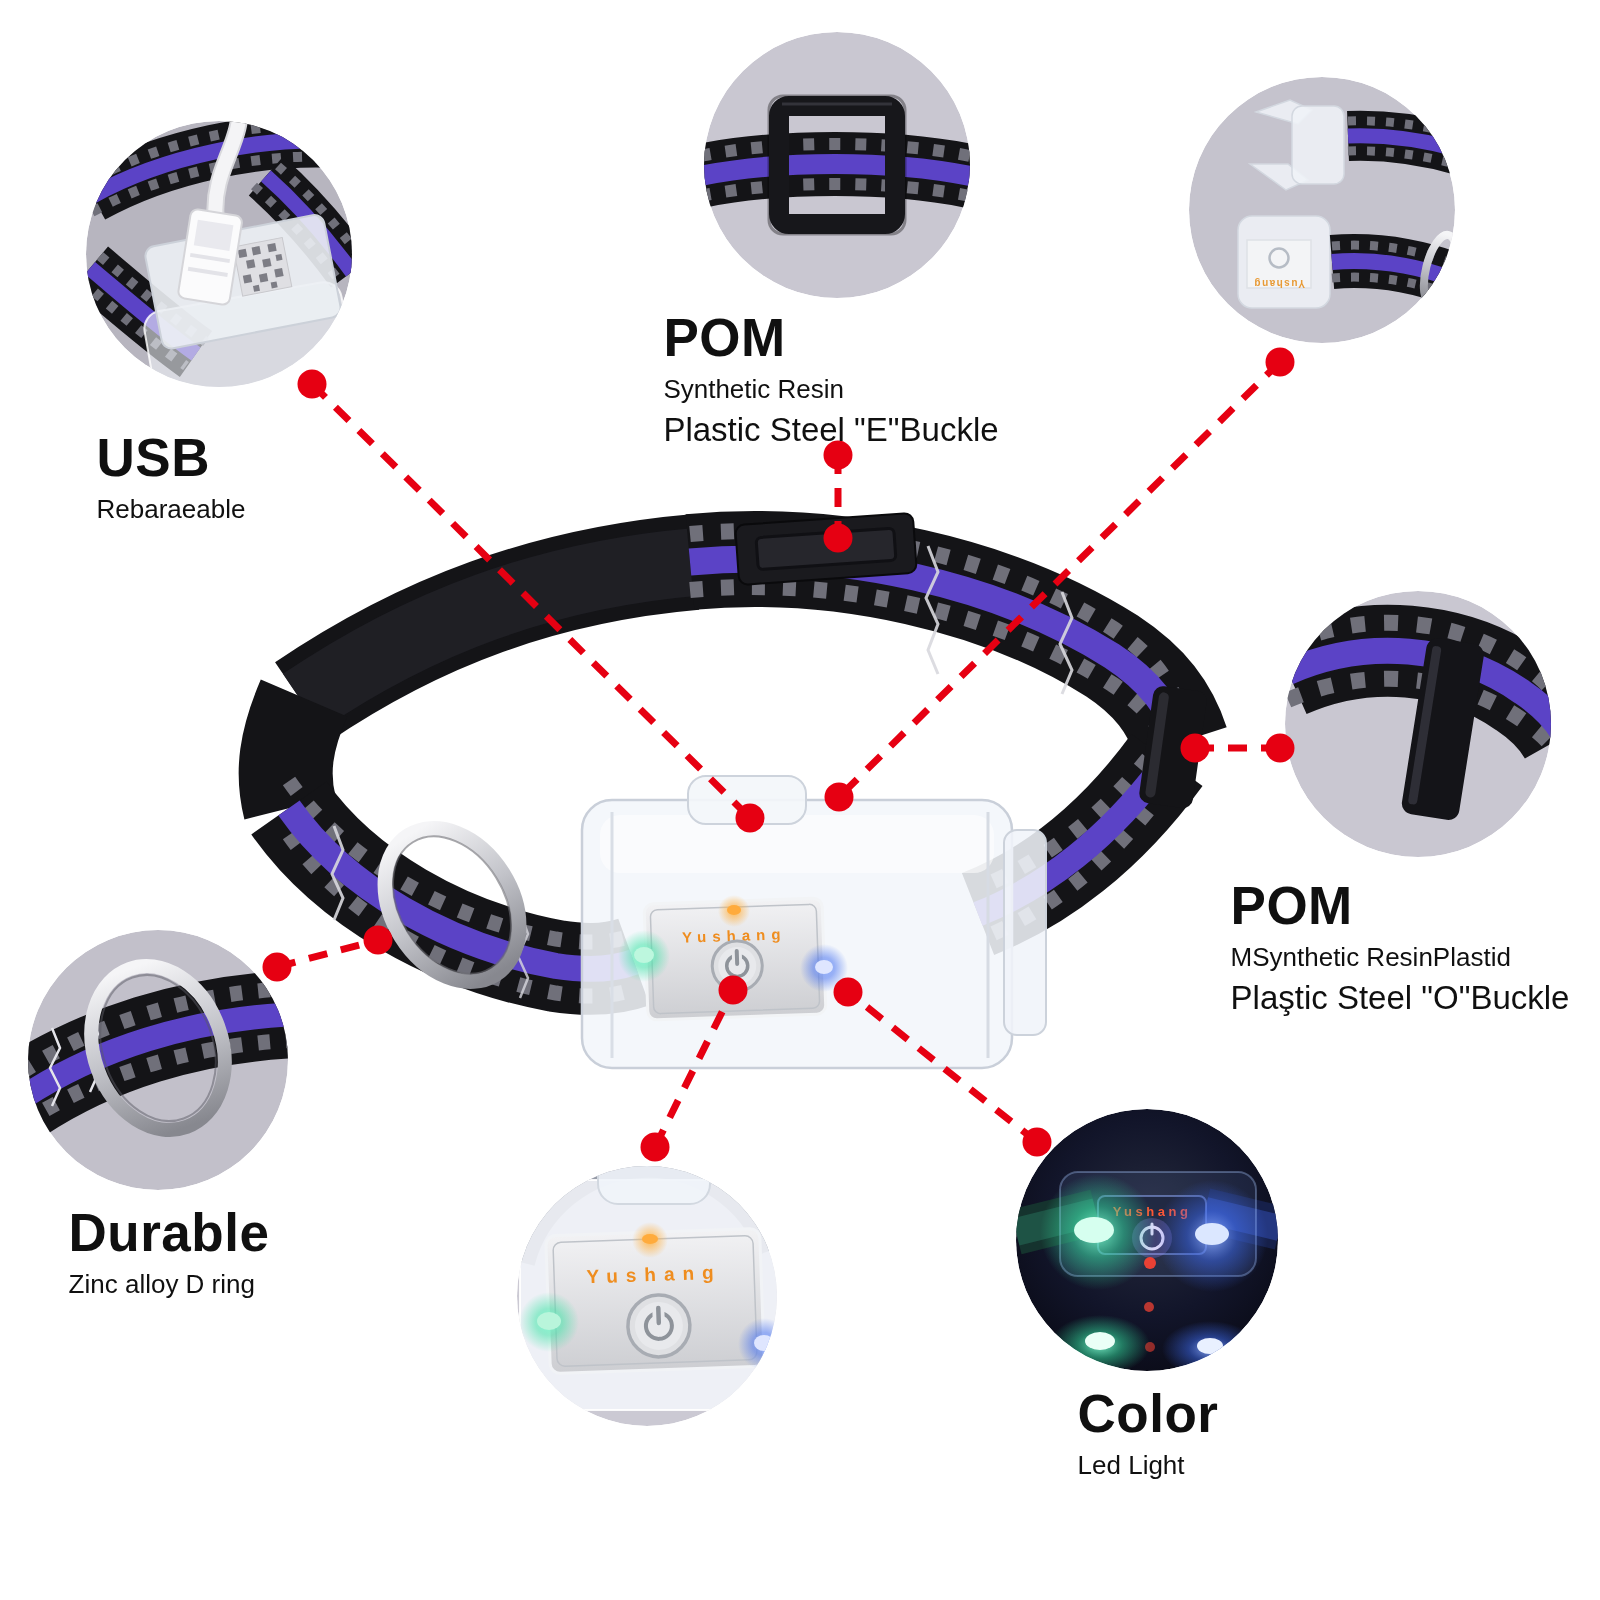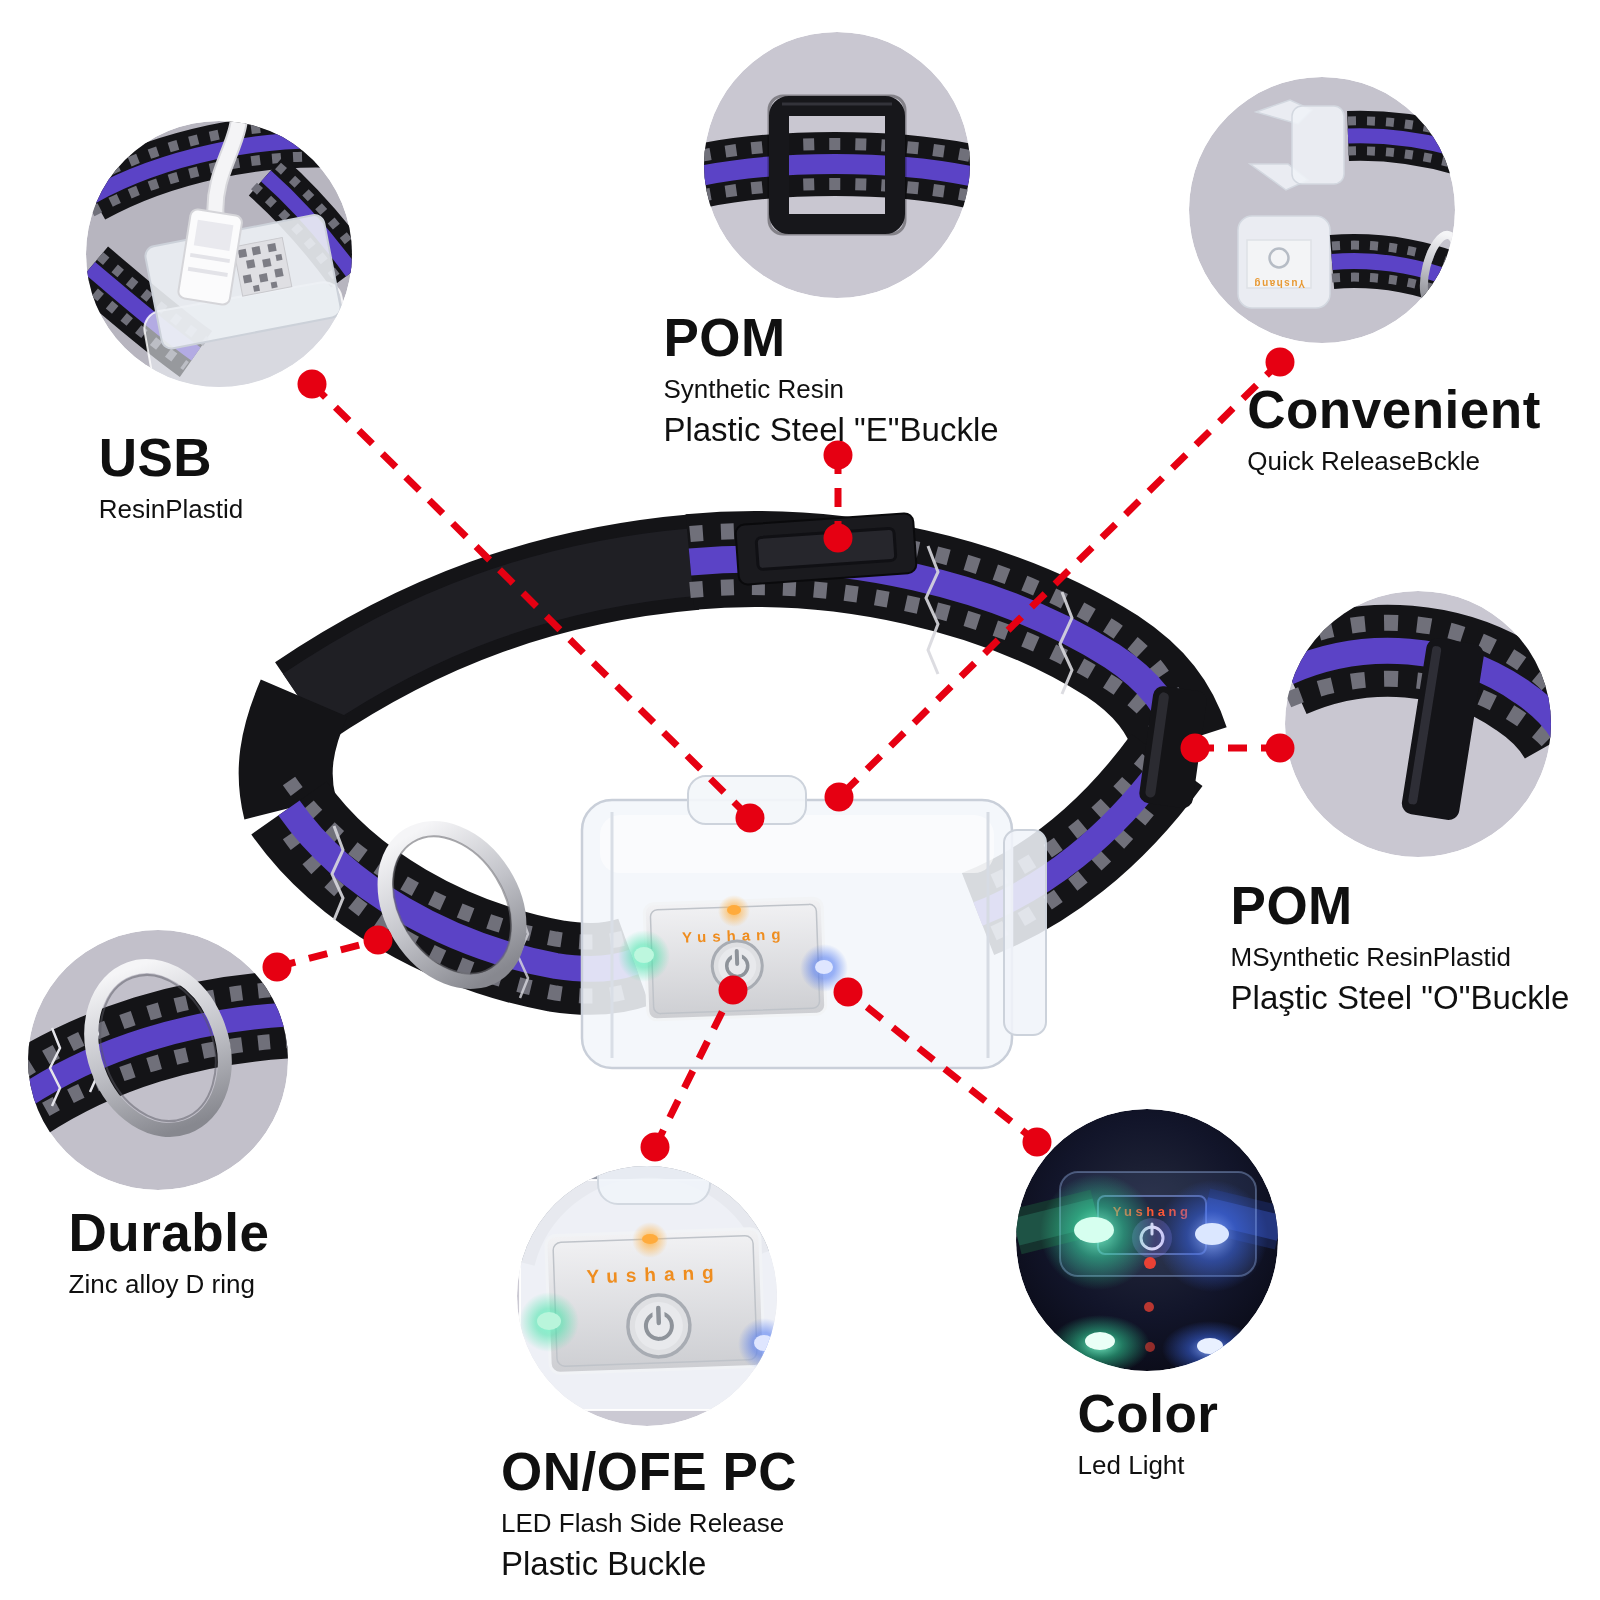--- a/index.html
+++ b/index.html
@@ -334,49 +334,40 @@
     <circle cx="848" cy="992" r="14.5"></circle>
     <circle cx="655" cy="1147" r="14.5"></circle>
     <circle cx="733" cy="990" r="14.5"></circle>
     <circle cx="277" cy="967" r="14.5"></circle>
     <circle cx="378" cy="940" r="14.5"></circle>
   </g>
 </svg>
 
 <div class="callout" style="left:171px; top:428px;">
   <div class="title">USB</div>
-  <div class="sub">ResinPlastid</div>
+  <div class="sub">Rebaraeable</div>
 </div>
 
 <div class="callout" style="left:831px; top:308px;">
   <div class="title">POM</div>
   <div class="sub">Synthetic Resin</div>
   <div class="sub2">Plastic Steel "E"Buckle</div>
 </div>
 
-<div class="callout" style="left:1394px; top:380px;">
-  <div class="title">Convenient</div>
-  <div class="sub">Quick ReleaseBckle</div>
-</div>
 
 <div class="callout" style="left:1400px; top:876px;">
   <div class="title">POM</div>
   <div class="sub">MSynthetic ResinPlastid</div>
   <div class="sub2">Plaştic Steel "O"Buckle</div>
 </div>
 
 <div class="callout" style="left:169px; top:1203px;">
   <div class="title">Durable</div>
   <div class="sub">Zinc alloy D ring</div>
 </div>
 
-<div class="callout" style="left:649px; top:1442px;">
-  <div class="title">ON/OFE PC</div>
-  <div class="sub">LED Flash Side Release</div>
-  <div class="sub2">Plastic Buckle</div>
-</div>
 
 <div class="callout" style="left:1148px; top:1384px;">
   <div class="title">Color</div>
   <div class="sub">Led Light</div>
 </div>
 
 </div>
 
 </body></html>

